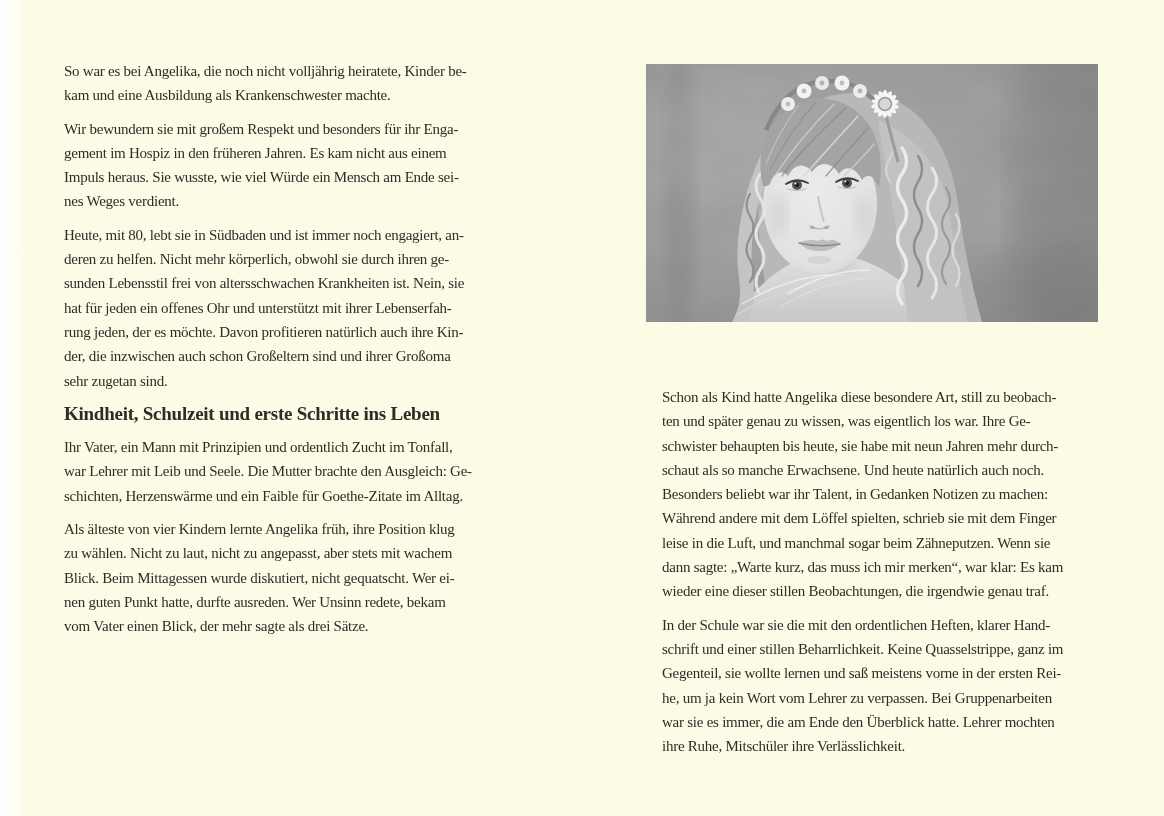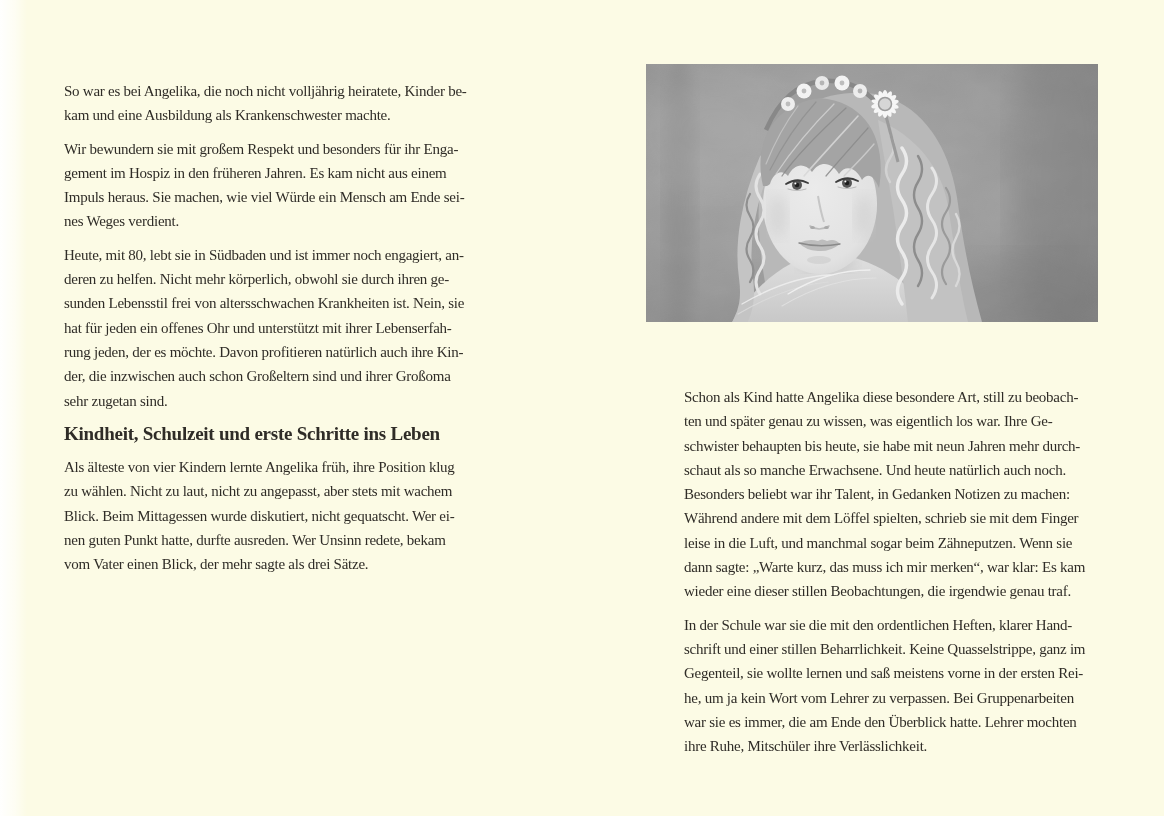--- a/index.html
+++ b/index.html
@@ -7,52 +7,55 @@
     position:relative; width:1164px; height:816px;
     background:#fcfbe5; overflow:hidden;
     font-family:"Liberation Serif","DejaVu Serif",serif;
   }
   .edge-left {
     position:absolute; left:0; top:0; width:27px; height:100%;
     background:linear-gradient(90deg, rgba(255,255,255,0.95) 0%, rgba(255,255,255,0.55) 55%, rgba(255,255,255,0) 100%);
     pointer-events:none;
   }
   .page { position:absolute; color:#2f2c27; font-size:15px; letter-spacing:-0.25px; }
-  .page-left  { left:64px;  top:59px;  width:452px;margin-top:20px; }
-  .page-right { left:684px; top:385px; width:455px; }
+  .page-left  { left:64px;  top:59px;  width:452px; }
+  .page-right { left:662px; top:385px; width:455px; }
   .para { margin:0 0 9px 0; line-height:24.3px; white-space:pre; }
   .heading { font-weight:bold; font-size:19px; }
   .photo {
     position:absolute; left:646px; top:64px; width:452px; height:258px; margin:0;
     overflow:hidden; background:#979797;
   }
   .photo svg { display:block; }
 </style>
 </head>
 <body>
 
 <div class="stage">
 
   <div class="edge-left"></div>
 
   <section class="page page-left">
     <p class="para">So war es bei Angelika, die noch nicht volljährig heiratete, Kinder be-
 kam und eine Ausbildung als Krankenschwester machte.</p>
     <p class="para">Wir bewundern sie mit großem Respekt und besonders für ihr Enga-
 gement im Hospiz in den früheren Jahren. Es kam nicht aus einem
-Impuls heraus. Sie machen, wie viel Würde ein Mensch am Ende sei-
+Impuls heraus. Sie wusste, wie viel Würde ein Mensch am Ende sei-
 nes Weges verdient.</p>
     <p class="para">Heute, mit 80, lebt sie in Südbaden und ist immer noch engagiert, an-
 deren zu helfen. Nicht mehr körperlich, obwohl sie durch ihren ge-
 sunden Lebensstil frei von altersschwachen Krankheiten ist. Nein, sie
 hat für jeden ein offenes Ohr und unterstützt mit ihrer Lebenserfah-
 rung jeden, der es möchte. Davon profitieren natürlich auch ihre Kin-
 der, die inzwischen auch schon Großeltern sind und ihrer Großoma
 sehr zugetan sind.</p>
     <p class="para heading">Kindheit, Schulzeit und erste Schritte ins Leben</p>
+    <p class="para">Ihr Vater, ein Mann mit Prinzipien und ordentlich Zucht im Tonfall,
+war Lehrer mit Leib und Seele. Die Mutter brachte den Ausgleich: Ge-
+schichten, Herzenswärme und ein Faible für Goethe-Zitate im Alltag.</p>
     <p class="para">Als älteste von vier Kindern lernte Angelika früh, ihre Position klug
 zu wählen. Nicht zu laut, nicht zu angepasst, aber stets mit wachem
 Blick. Beim Mittagessen wurde diskutiert, nicht gequatscht. Wer ei-
 nen guten Punkt hatte, durfte ausreden. Wer Unsinn redete, bekam
 vom Vater einen Blick, der mehr sagte als drei Sätze.</p>
   </section>
 
   <figure class="photo" title="Black-and-white studio portrait of a young girl with long wavy blonde hair, straight bangs and a daisy flower headband, looking over her shoulder at the camera">
     <svg width="452" height="258" viewBox="0 0 452 258" xmlns="http://www.w3.org/2000/svg">
       <defs>

